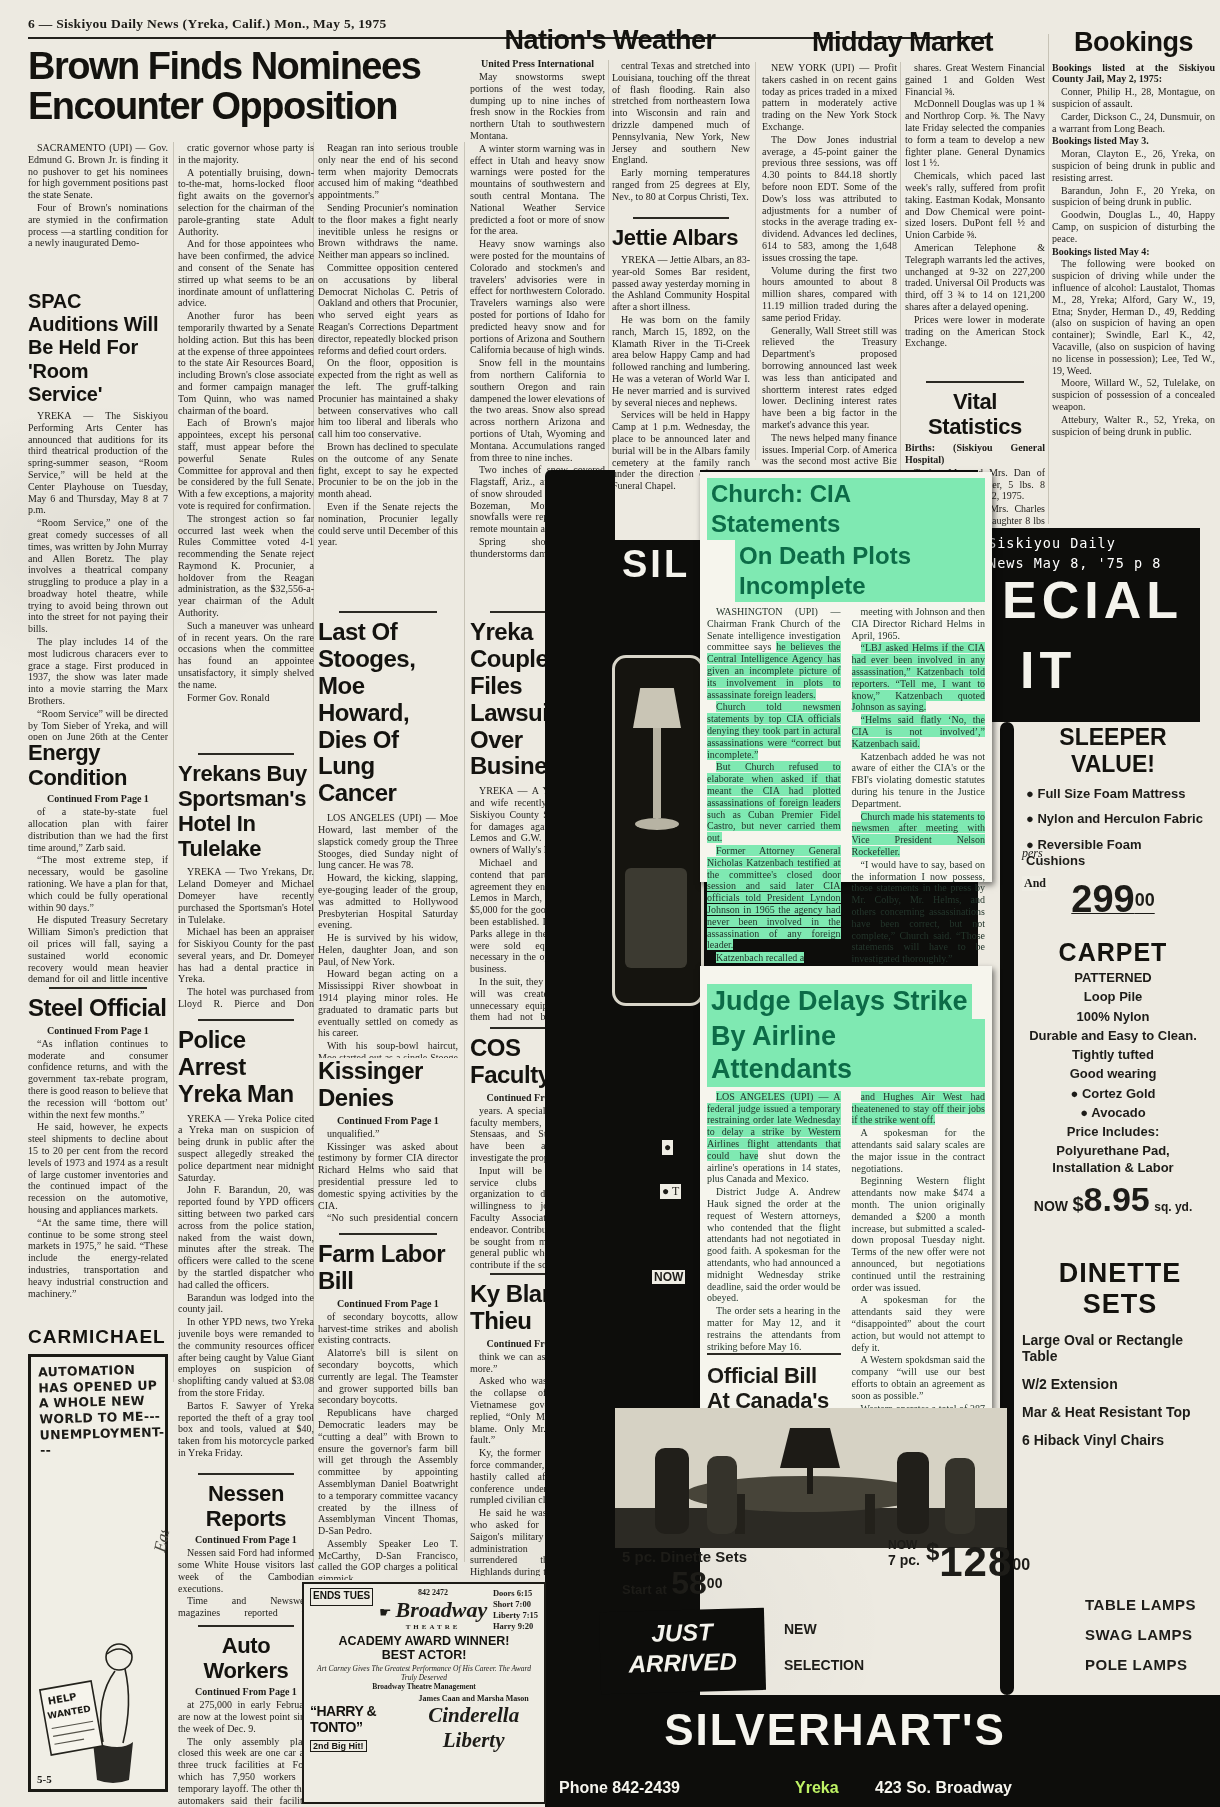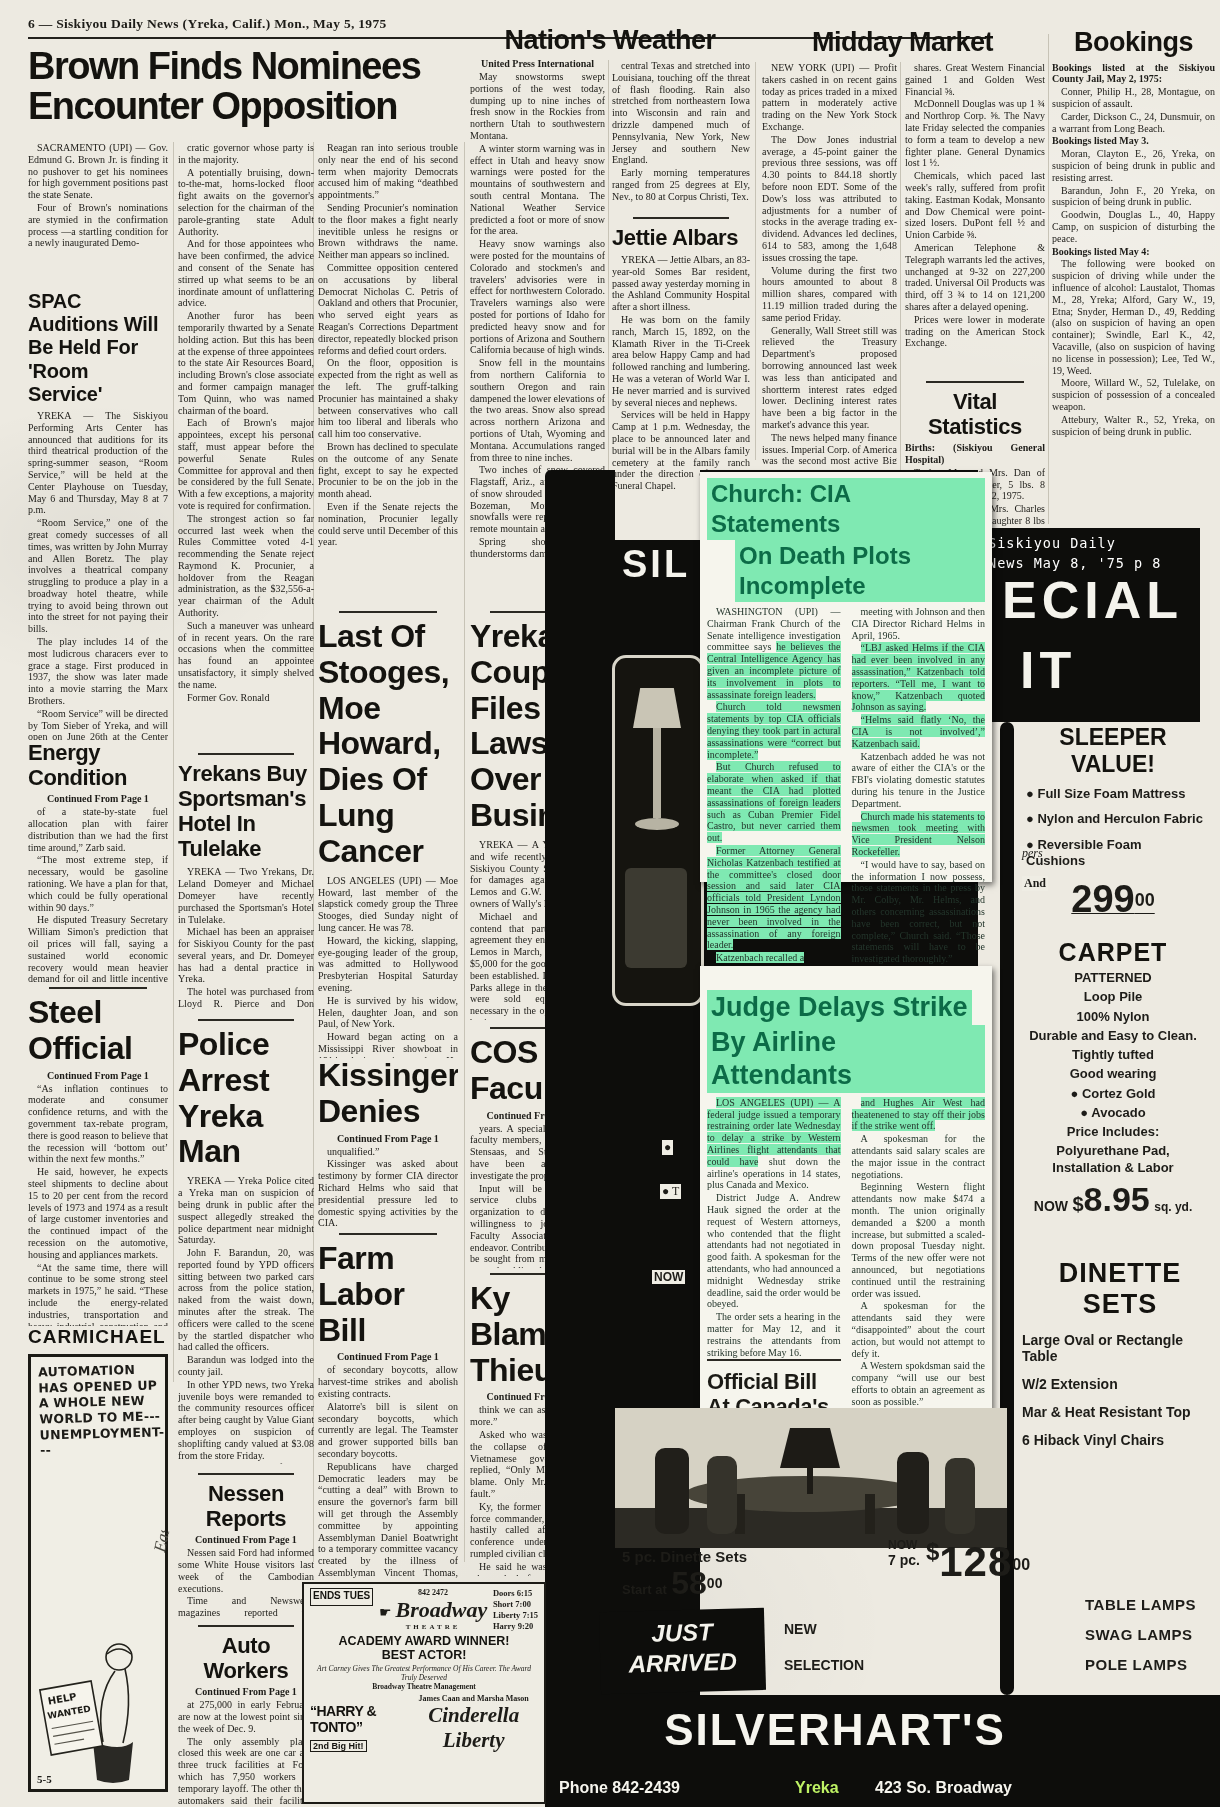--- a/index.html
+++ b/index.html
@@ -5,21 +5,21 @@
   html,body{margin:0;padding:0;background:#86847c;}
   .page{position:relative;width:1220px;height:1807px;background:#edeae1;color:#1d1c18;
         font-family:"Liberation Serif",serif;overflow:hidden;
         background-image:radial-gradient(ellipse 300px 200px at 8% 30%,rgba(0,0,0,.05),transparent 70%),
                          radial-gradient(ellipse 400px 300px at 50% 90%,rgba(0,0,0,.04),transparent 70%),
                          radial-gradient(ellipse 500px 240px at 90% 12%,rgba(255,255,255,.25),transparent 70%);}
   .sec{position:absolute;overflow:hidden;}
   .h{font-family:"Liberation Sans","DejaVu Sans",sans-serif;font-weight:bold;color:#14130f;}
   .h38{font-size:38px;line-height:1.06;letter-spacing:-1.5px;}
   .h28{font-size:27px;line-height:1.1;letter-spacing:-.5px;}
-  .h25{font-size:32px;line-height:1.12;letter-spacing:-.5px;}
+  .h25{font-size:24px;line-height:1.12;letter-spacing:-.5px;}
   .h23{font-size:22px;line-height:1.14;letter-spacing:-.4px;}
   .h21{font-size:20px;line-height:1.16;letter-spacing:-.2px;}
   .center{text-align:center;}
   .body p{margin:0 0 1px 0;font-size:10px;line-height:1.18;text-align:justify;text-indent:9px;}
   .body p.b{font-weight:bold;text-indent:0;}
   .cont{font-size:10px;font-weight:bold;text-align:center;margin:3px 0 2px 0;}
   .byline{font-size:10px;font-weight:bold;text-align:center;margin:0 0 2px 0;}
   .rule{border-top:2px solid #2b2923;width:70%;margin:5px auto 6px auto;}
   .vrule{position:absolute;width:1px;background:#c7c3b6;}
   .masthead{font-size:13.5px;font-weight:bold;letter-spacing:.3px;}
@@ -349,27 +349,27 @@
           <p><mark>Church told newsmen statements by top CIA officials denying they took part in actural assassinations were “correct but incomplete.”</mark></p>
           <p><mark>But Church refused to elaborate when asked if that meant the CIA had plotted assassinations of foreign leaders such as Cuban Premier Fidel Castro, but never carried them out.</mark></p>
           <p><mark>Former Attorney General Nicholas Katzenbach testified at the committee's closed door session and said later CIA officials told President Lyndon Johnson in 1965 the agency had never been involved in the assassination of any foreign leader.</mark></p>
           <p><mark>Katzenbach recalled a</mark></p>
         </div>
       <div class="body">
           <p>meeting with Johnson and then CIA Director Richard Helms in April, 1965.</p>
           <p><mark>“LBJ asked Helms if the CIA had ever been involved in any assassination,” Katzenbach told reporters. “Tell me, I want to know,” Katzenbach quoted Johnson as saying.</mark></p>
           <p><mark>“Helms said flatly ‘No, the CIA is not involved’,” Katzenbach said.</mark></p>
           <p>Katzenbach added he was not aware of either the CIA's or the FBI's violating domestic statutes during his tenure in the Justice Department.</p>
-          <p><mark>Church made his statements to newsmen took meeting with Vice President Nelson Rockefeller.</mark></p>
+          <p><mark>Church made his statements to newsmen after meeting with Vice President Nelson Rockefeller.</mark></p>
           <p>“I would have to say, based on the information I now possess, those statements in the press by Mr. Colby, Mr. Helms, and others concerning assassinations have been correct, but not complete,” Church said. “Those statements will have to be investigated thoroughly.”</p>
         </div>
     </div>
   </section>
 
-  <section class="clip" style="left:700px;top:966px;width:278px;height:442px;padding:24px 7px;">
+  <section class="clip" style="left:700px;top:966px;width:278px;height:442px;padding:18px 7px;">
     <div class="cliphead" style="font-size:27px;line-height:1.22;"><span>Judge Delays Strike</span></div>
     <div class="cliphead" style="font-size:27px;line-height:1.22;margin-bottom:4px;"><span>By Airline Attendants</span></div>
     <div class="twocol">
       <div>
         <div class="body" style="height:262px;overflow:hidden;border-bottom:2px solid #2b2923;">
             <p><mark>LOS ANGELES (UPI) — A federal judge issued a temporary restraining order late Wednesday to delay a strike by Western Airlines flight attendants that could have</mark> shut down the airline's operations in 14 states, plus Canada and Mexico.</p>
             <p>District Judge A. Andrew Hauk signed the order at the request of Western attorneys, who contended that the flight attendants had not negotiated in good faith. A spokesman for the attendants, who had announced a midnight Wednesday strike deadline, said the order would be obeyed.</p>
             <p>The order sets a hearing in the matter for May 12, and it restrains the attendants from striking before May 16.</p>
             <p>The flight attendants involved in the Western dispute are affiliated with the Air Line Pilots Association, and attendants at other airlines such as United, Continental</p>
           </div>

